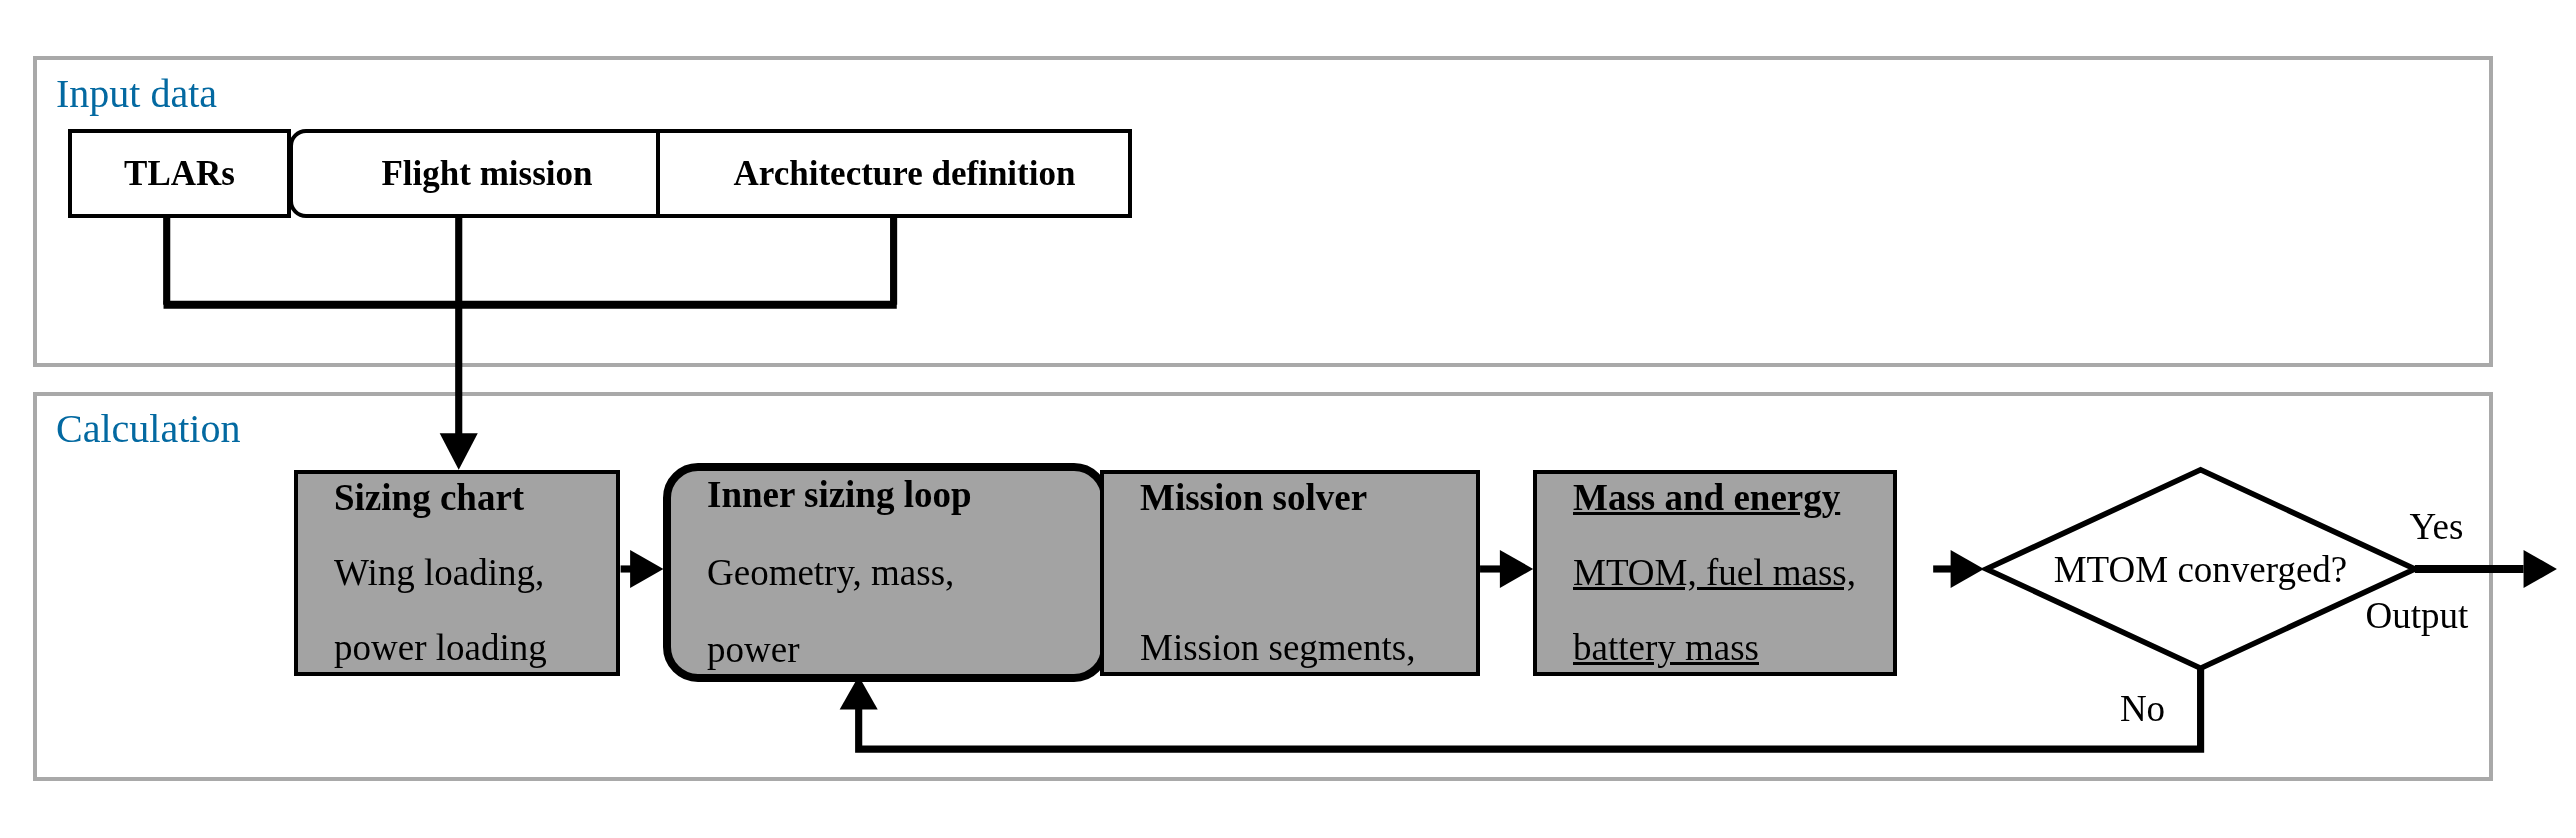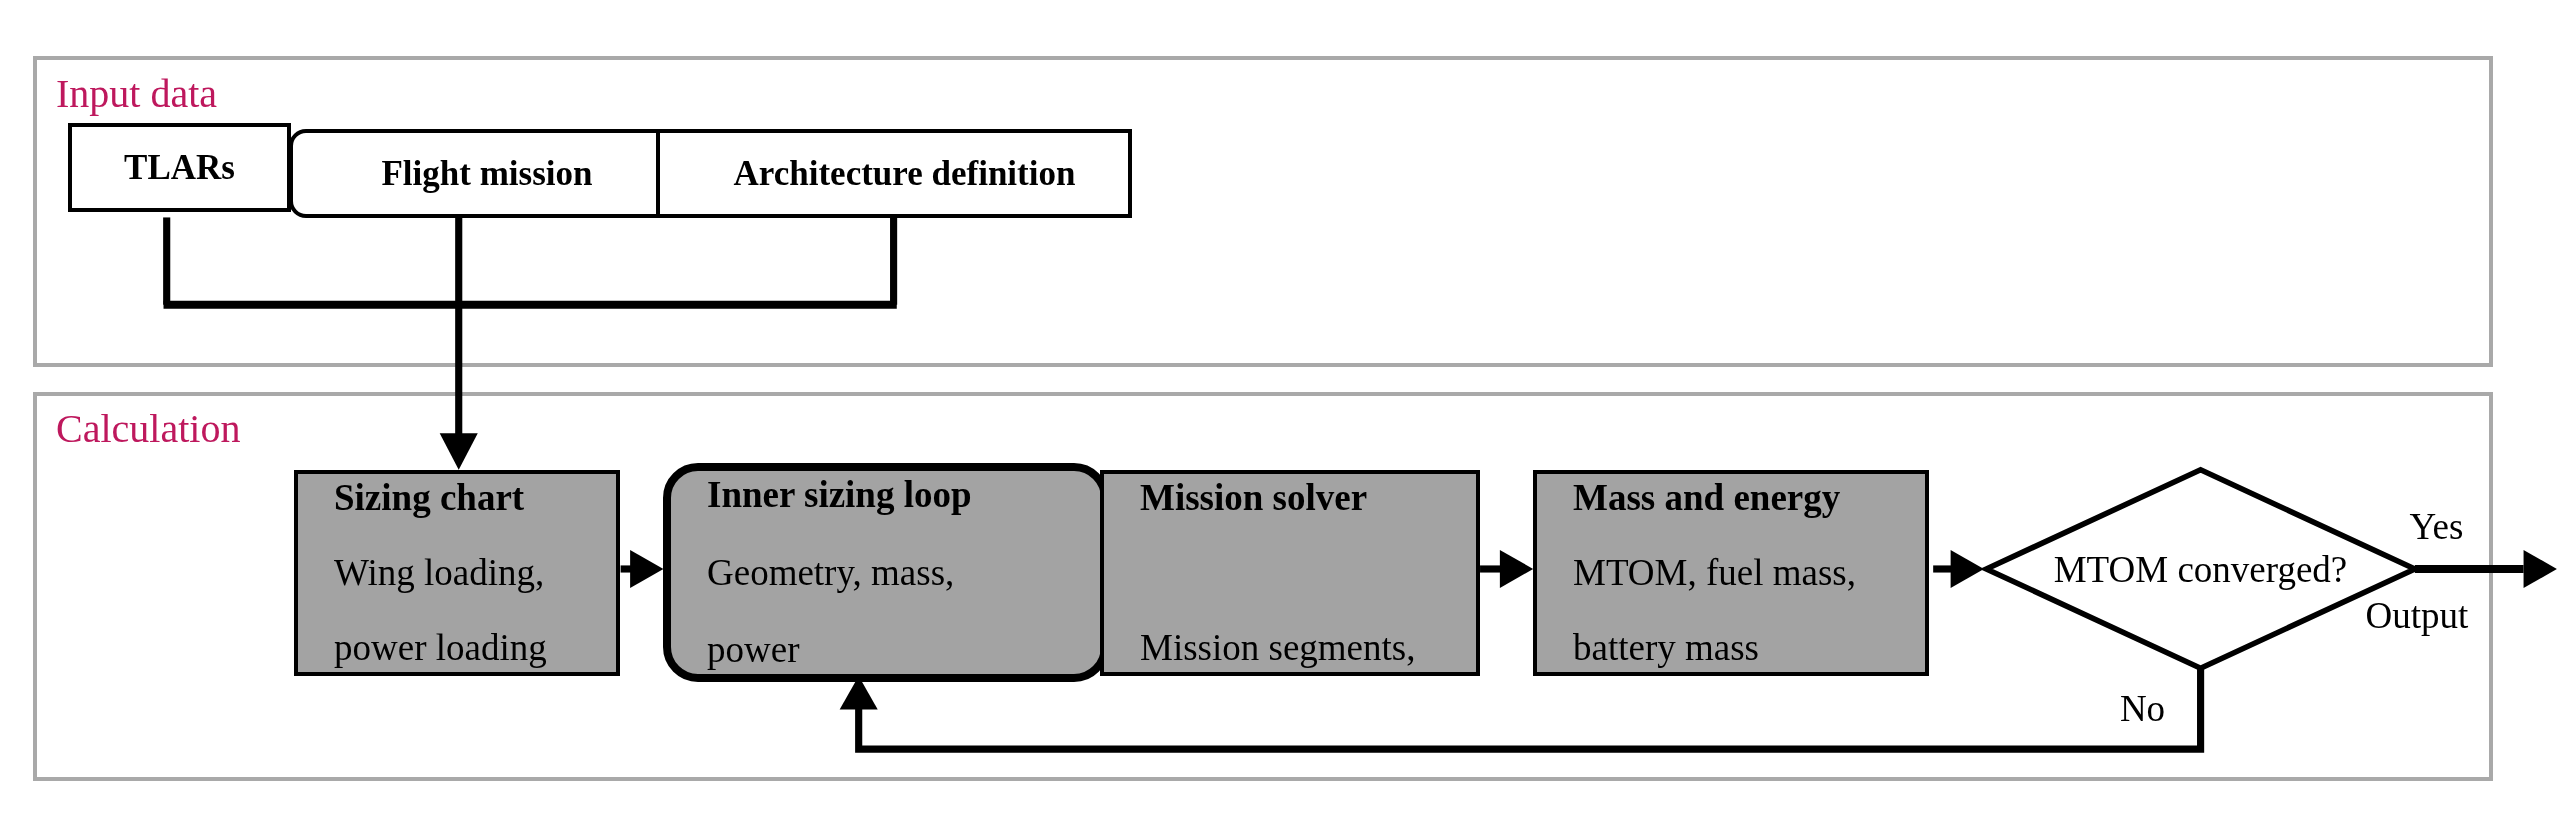--- a/index.html
+++ b/index.html
@@ -4,45 +4,45 @@
 <style>
   html,body{margin:0;padding:0;background:#ffffff;}
   #canvas{
     position:relative;width:2576px;height:838px;background:#ffffff;overflow:hidden;
     font-family:"Liberation Serif","DejaVu Serif",serif;color:#000;
   }
   
   .section{position:absolute;border:4px solid #a9a9a9;background:#ffffff;z-index:1;box-sizing:border-box;}
   #section-input{left:33px;top:56px;width:2460px;height:311px;}
   #section-calc{left:33px;top:392px;width:2460px;height:389px;}
-  .section-label{position:absolute;z-index:3;font-size:40px;color:#be185d;white-space:nowrap;}
+  .section-label{position:absolute;z-index:3;font-size:40px;color:#0369a1;white-space:nowrap;}
   #label-input{left:56px;top:70px;}
   #label-calc{left:56px;top:405px;}
   
   #wires{position:absolute;left:0;top:0;z-index:2;}
   
   .inbox{
     position:absolute;z-index:3;box-sizing:border-box;background:#ffffff;border:4.8px solid #000;
     display:flex;align-items:center;justify-content:center;
     font-weight:bold;font-size:35px;white-space:nowrap;
   }
-  #box-tlars{left:68px;top:123px;width:223px;height:89px;}
+  #box-tlars{left:68px;top:129px;width:223px;height:89px;}
   #box-flight{left:289px;top:129px;width:396px;height:89px;border-radius:17px;}
   #box-arch{left:656px;top:129px;width:476px;height:89px;padding-left:21px;}
   
   .flowbox{
     position:absolute;z-index:3;box-sizing:border-box;background:#a3a3a3;border:4.8px solid #000;
     display:flex;flex-direction:column;justify-content:space-between;
     padding-left:36px;padding-right:8px;font-size:37px;line-height:48px;white-space:nowrap;
   }
   .flowbox .title{font-weight:bold;}
   #box-sizing{left:294px;top:470px;width:326px;height:206px;}
   #box-loop{left:663px;top:463px;width:446px;height:219px;border-width:8.7px;border-radius:35px;}
   #box-solver{left:1100px;top:470px;width:380px;height:206px;}
-  #box-mass{left:1533px;top:470px;width:396px;height:206px;}
+  #box-mass{left:1533px;top:470px;width:364px;height:206px;text-decoration:underline;}
   
   .free-label{position:absolute;z-index:3;font-size:37px;white-space:nowrap;text-align:center;}
   #decision-label{left:2002px;top:548px;width:397px;}
   #label-yes{left:2373px;top:505px;width:127px;}
   #label-output{left:2314px;top:594px;width:206px;}
   #label-no{left:2087px;top:687px;width:111px;}
 </style>
 </head>
 <body>
 

